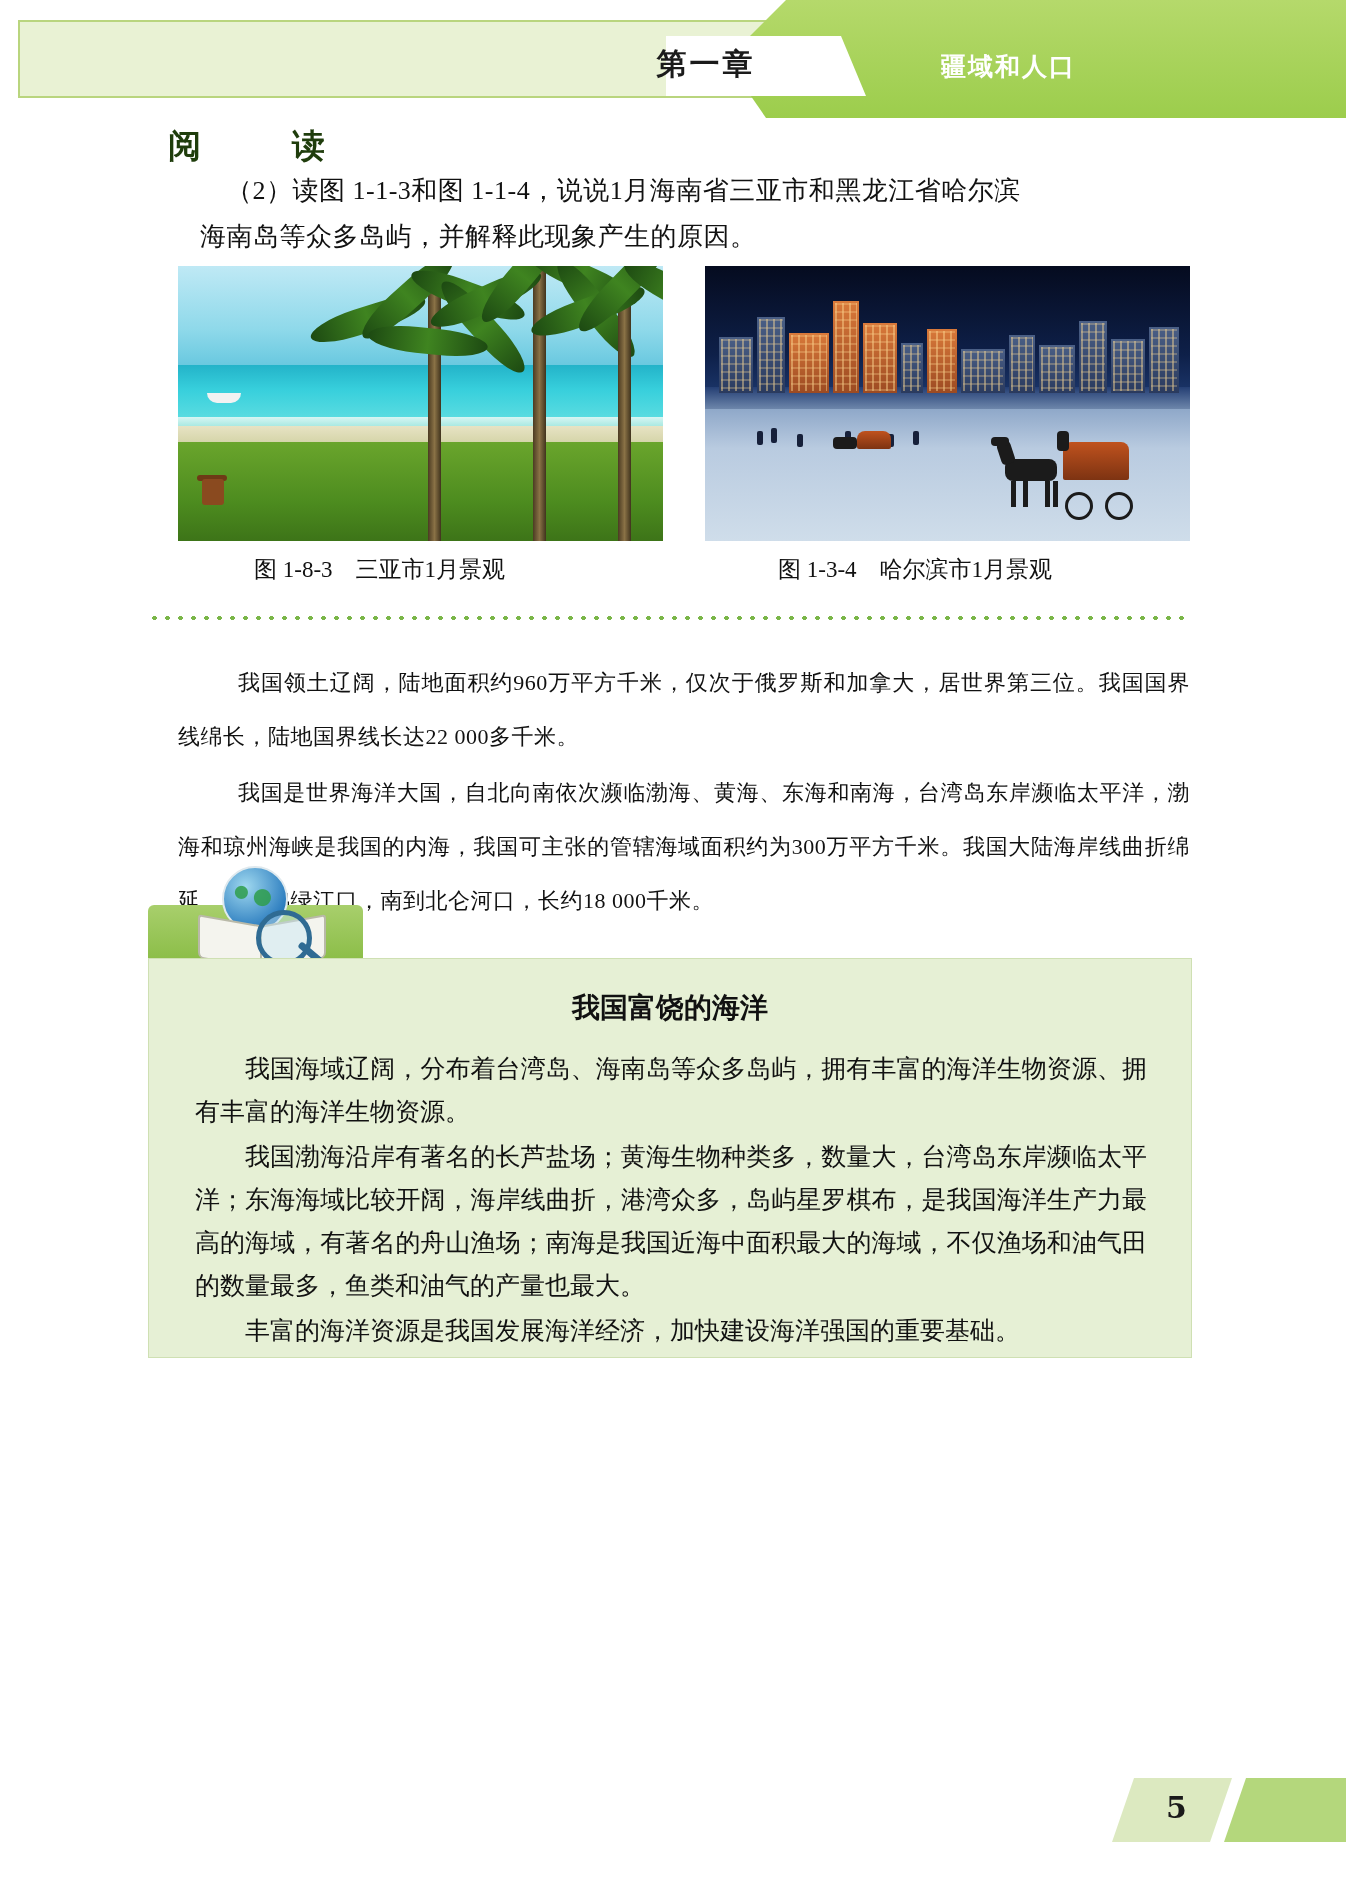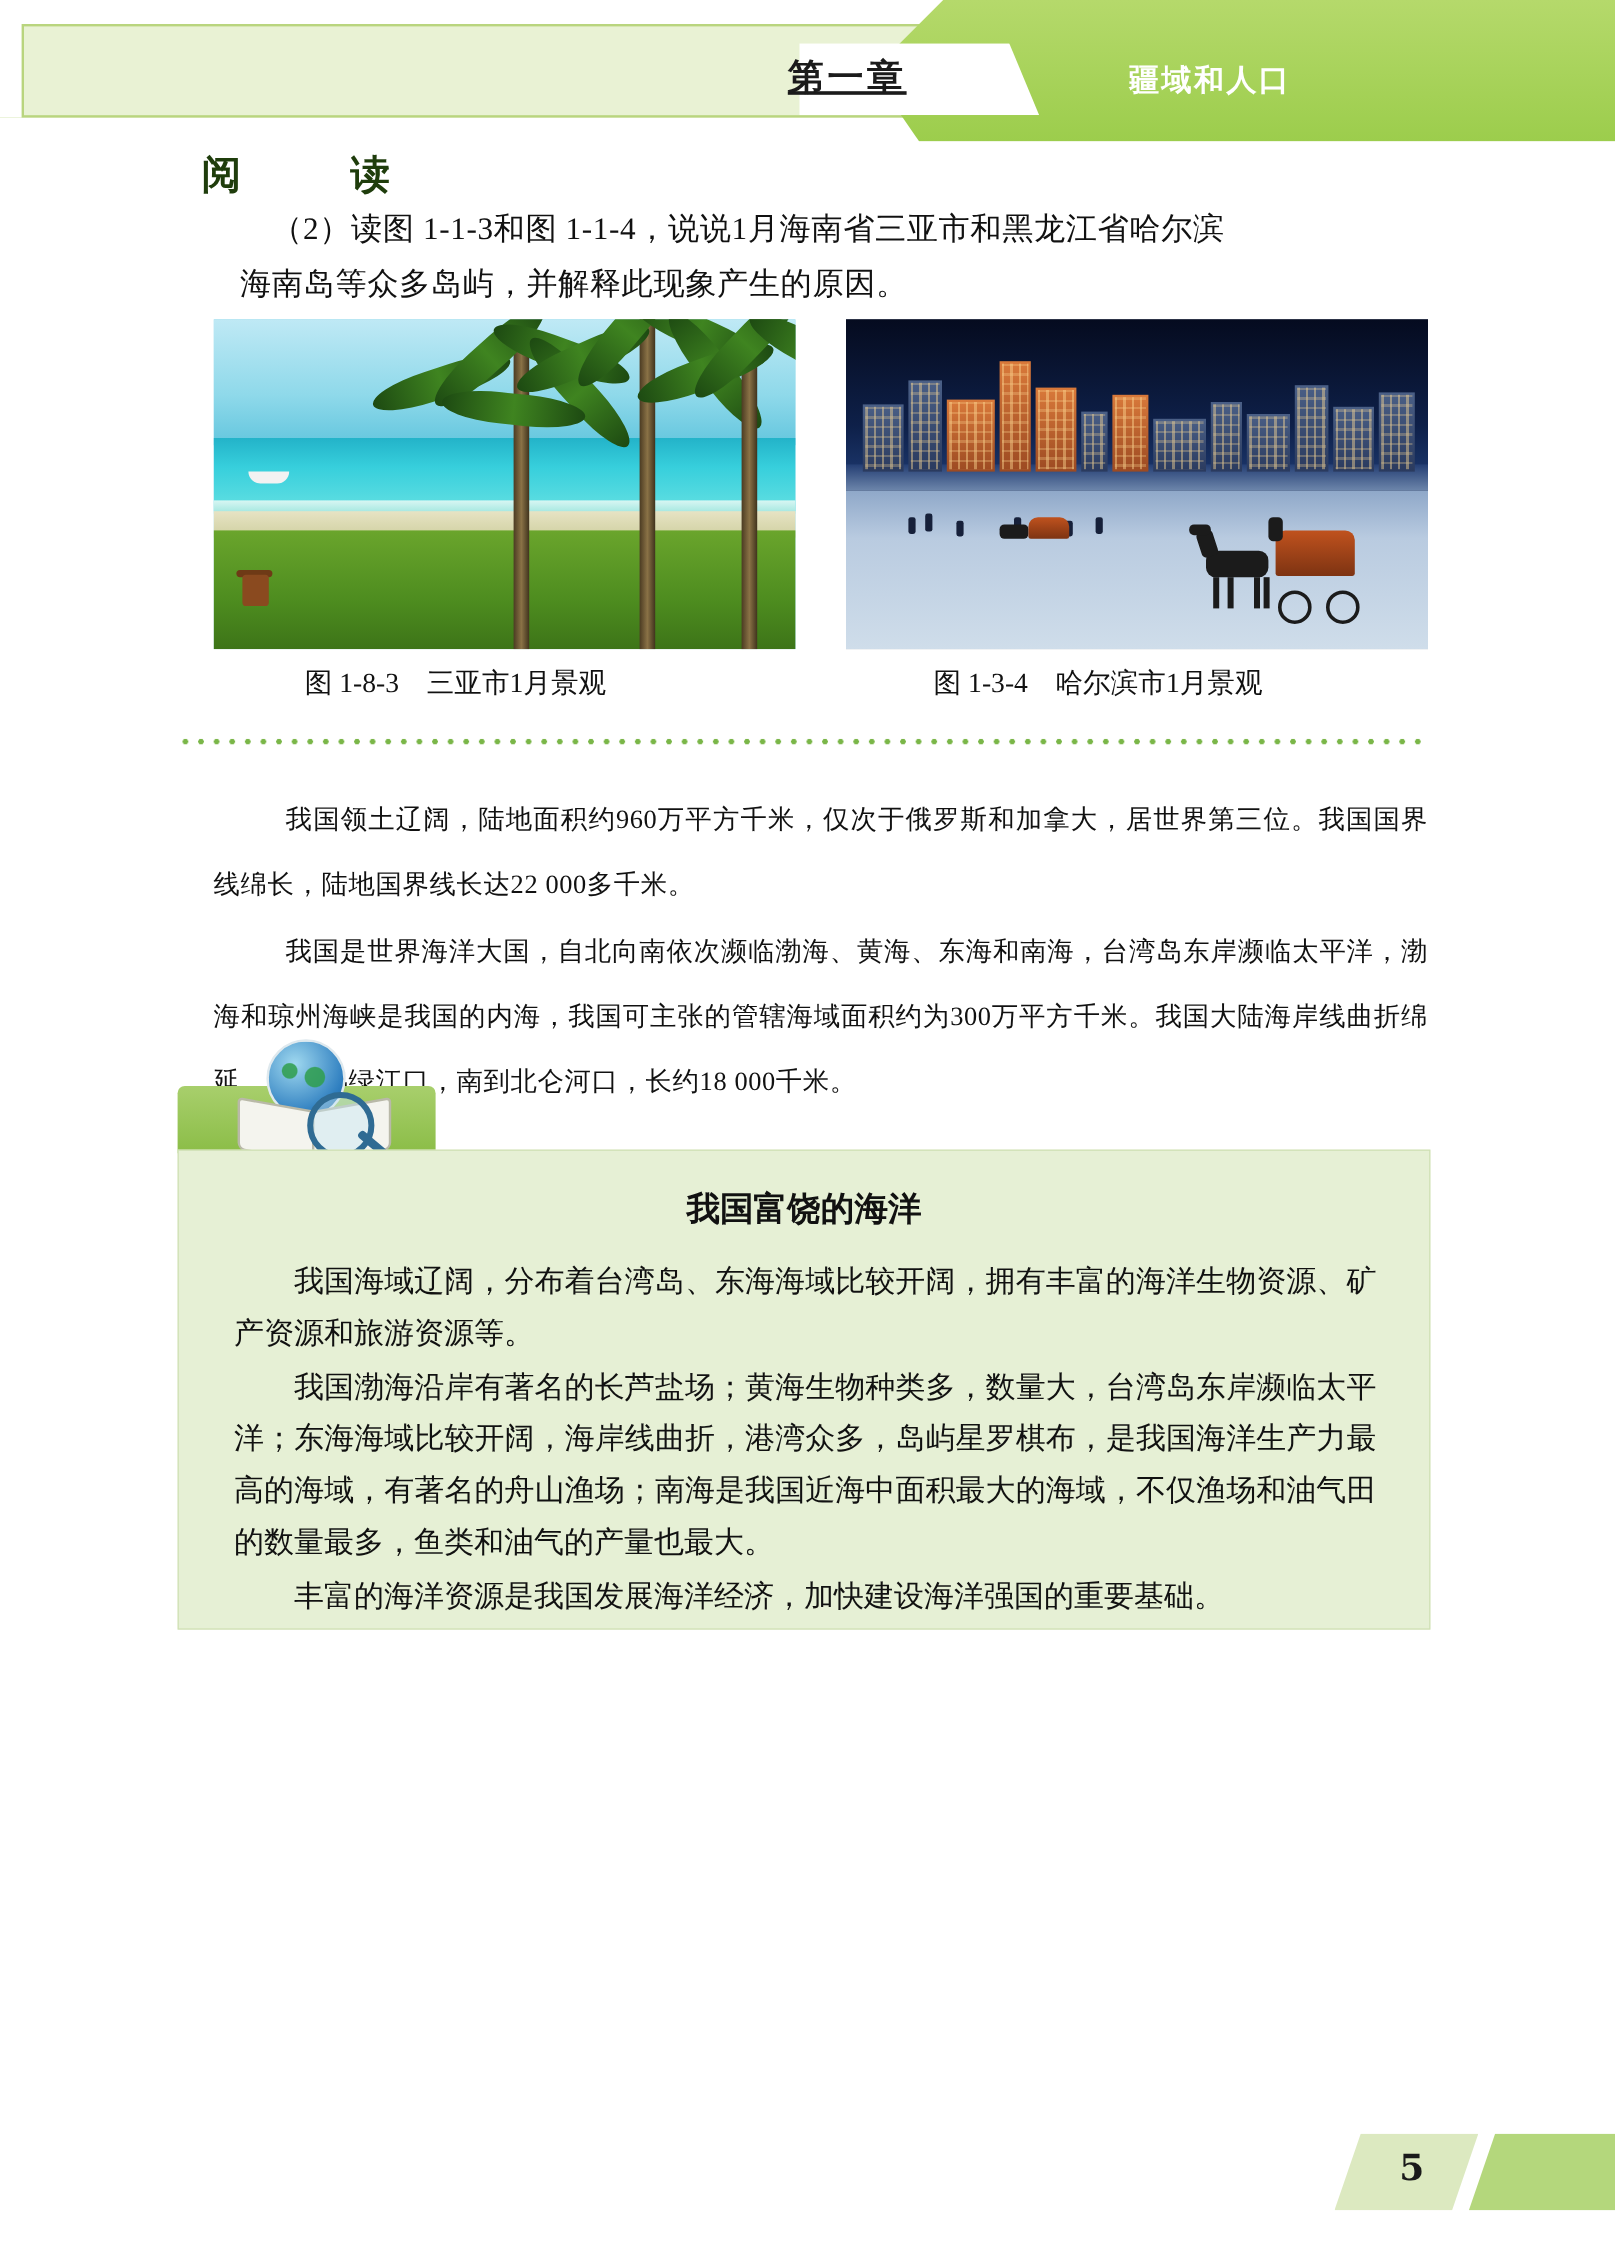--- a/index.html
+++ b/index.html
@@ -74,21 +74,20 @@
     position: absolute;
     right: 560px;
     top: 44px;
     width: 160px;
     text-align: center;
     font-size: 30px;
     font-weight: bold;
     letter-spacing: 3px;
     color: #1b1b1b;
     font-family: "DejaVu Serif", "Liberation Serif", serif;
-    text-decoration: underline;
   }
   .header-section {
     position: absolute;
     right: 270px;
     top: 50px;
     font-size: 25px;
     font-weight: bold;
     letter-spacing: 2px;
     color: #ffffff;
     font-family: "DejaVu Serif", "Liberation Serif", serif;
@@ -459,21 +458,21 @@
     <div class="globe"></div>
     <div class="book-left"></div>
     <div class="book-right"></div>
     <div class="magnifier"></div>
     <div class="magnifier-handle"></div>
   </div>
 
   <div class="read-box">
     <div class="read-title">我国富饶的海洋</div>
     <div class="read-body">
-      <p>我国海域辽阔，分布着台湾岛、东海海域比较开阔，拥有丰富的海洋生物资源、矿产资源和旅游资源等。</p>
+      <p>我国海域辽阔，分布着台湾岛、海南岛等众多岛屿，拥有丰富的海洋生物资源、拥有丰富的海洋生物资源。</p>
       <p>我国渤海沿岸有著名的长芦盐场；黄海生物种类多，数量大，台湾岛东岸濒临太平洋；东海海域比较开阔，海岸线曲折，港湾众多，岛屿星罗棋布，是我国海洋生产力最高的海域，有著名的舟山渔场；南海是我国近海中面积最大的海域，不仅渔场和油气田的数量最多，鱼类和油气的产量也最大。</p>
       <p>丰富的海洋资源是我国发展海洋经济，加快建设海洋强国的重要基础。</p>
     </div>
   </div>
 
   <div class="footer-shape">
     <div class="footer-green-1"></div>
     <div class="footer-green-2"></div>
   </div>
   <div class="page-number">5</div>

